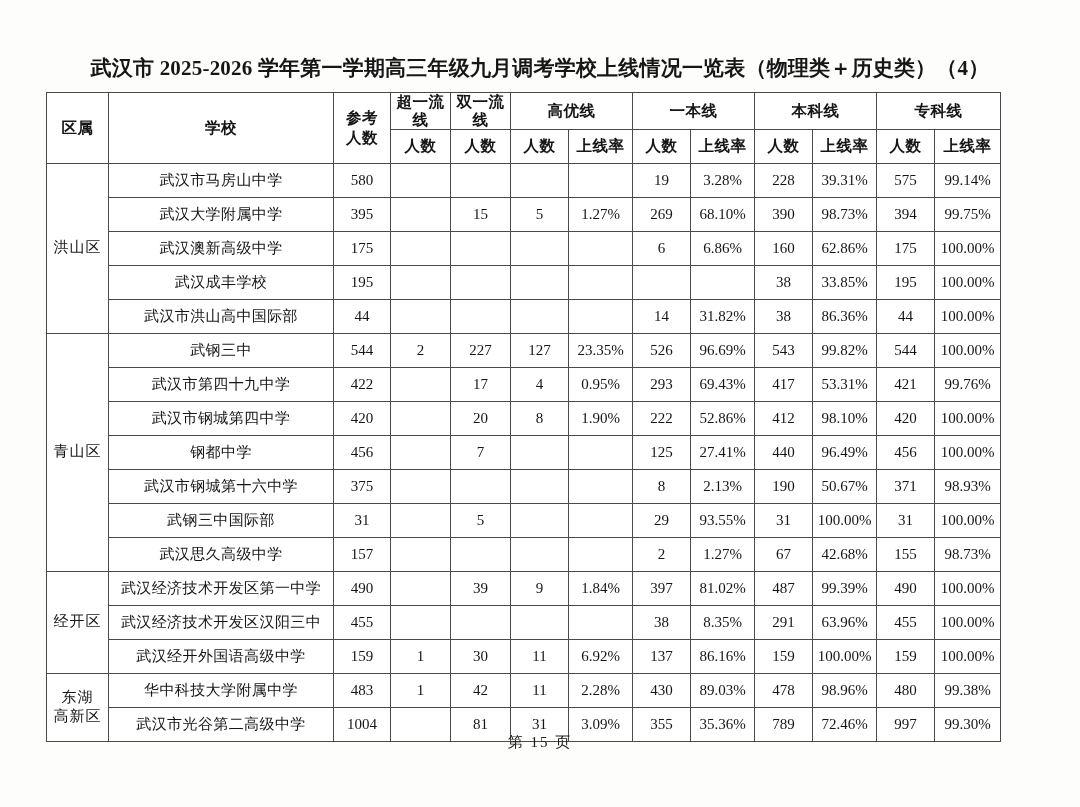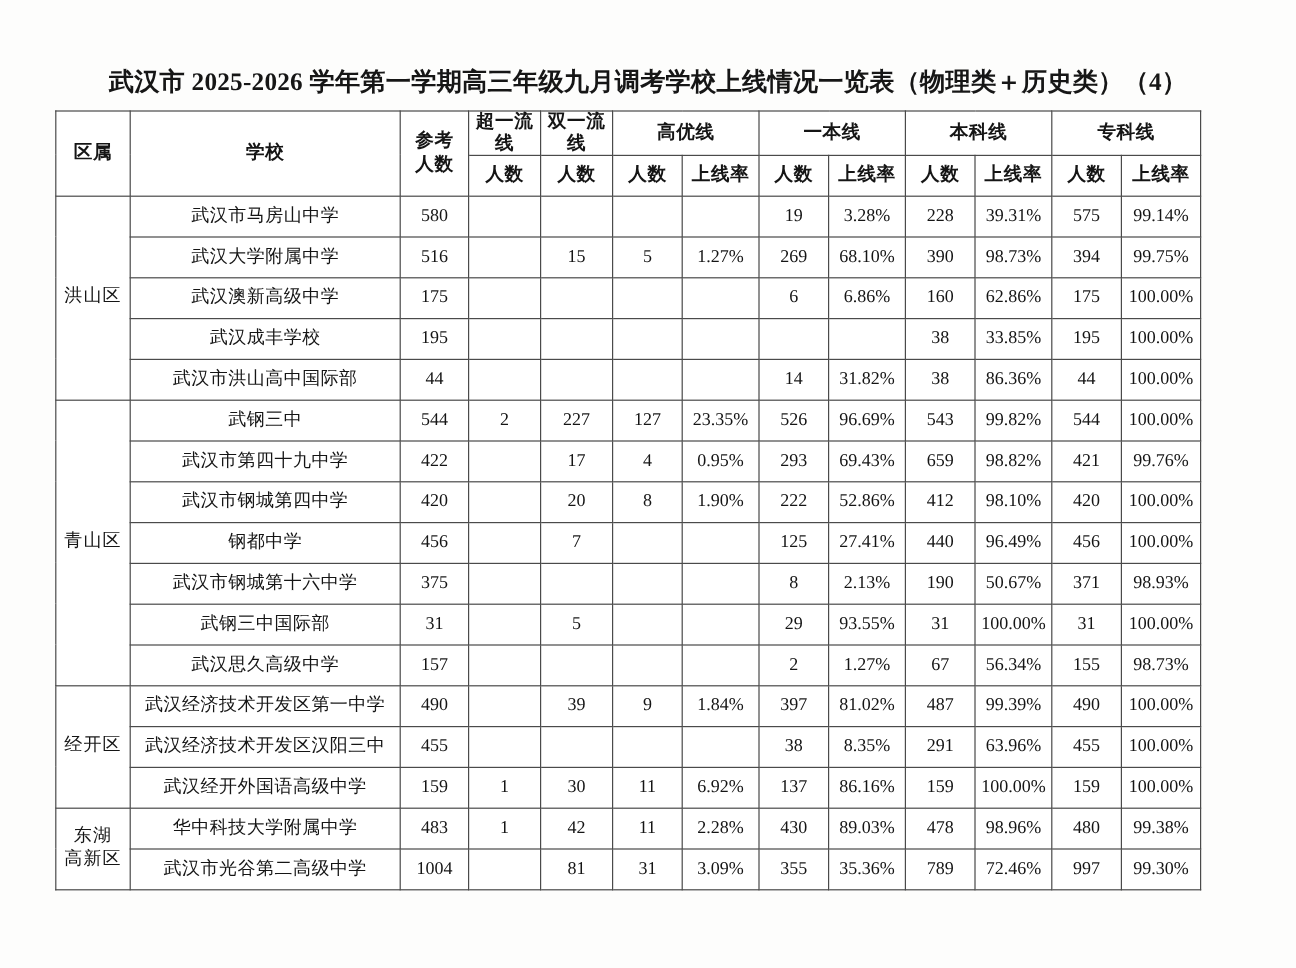--- a/index.html
+++ b/index.html
@@ -178,21 +178,21 @@
             <td class="num"></td>
             <td class="num">19</td>
             <td class="num">3.28%</td>
             <td class="num">228</td>
             <td class="num">39.31%</td>
             <td class="num">575</td>
             <td class="num">99.14%</td>
           </tr>
           <tr>
             <td class="school">武汉大学附属中学</td>
-            <td class="num">516</td>
+            <td class="num">395</td>
             <td class="num"></td>
             <td class="num">15</td>
             <td class="num">5</td>
             <td class="num">1.27%</td>
             <td class="num">269</td>
             <td class="num">68.10%</td>
             <td class="num">390</td>
             <td class="num">98.73%</td>
             <td class="num">394</td>
             <td class="num">99.75%</td>
@@ -258,22 +258,22 @@
           </tr>
           <tr>
             <td class="school">武汉市第四十九中学</td>
             <td class="num">422</td>
             <td class="num"></td>
             <td class="num">17</td>
             <td class="num">4</td>
             <td class="num">0.95%</td>
             <td class="num">293</td>
             <td class="num">69.43%</td>
-            <td class="num">659</td>
-            <td class="num">98.82%</td>
+            <td class="num">417</td>
+            <td class="num">53.31%</td>
             <td class="num">421</td>
             <td class="num">99.76%</td>
           </tr>
           <tr>
             <td class="school">武汉市钢城第四中学</td>
             <td class="num">420</td>
             <td class="num"></td>
             <td class="num">20</td>
             <td class="num">8</td>
             <td class="num">1.90%</td>
@@ -329,21 +329,21 @@
           <tr>
             <td class="school">武汉思久高级中学</td>
             <td class="num">157</td>
             <td class="num"></td>
             <td class="num"></td>
             <td class="num"></td>
             <td class="num"></td>
             <td class="num">2</td>
             <td class="num">1.27%</td>
             <td class="num">67</td>
-            <td class="num">56.34%</td>
+            <td class="num">42.68%</td>
             <td class="num">155</td>
             <td class="num">98.73%</td>
           </tr>
           <tr>
             <td class="region" rowspan="3">
               <span>经开区</span>
             </td>
             <td class="school">武汉经济技术开发区第一中学</td>
             <td class="num">490</td>
             <td class="num"></td>
@@ -414,14 +414,15 @@
             <td class="num">35.36%</td>
             <td class="num">789</td>
             <td class="num">72.46%</td>
             <td class="num">997</td>
             <td class="num">99.30%</td>
           </tr>
         </tbody>
     </table>
   </div>
 
+  <div class="page-footer">第 15 页</div>
 
 </div>
 
 </body></html>

